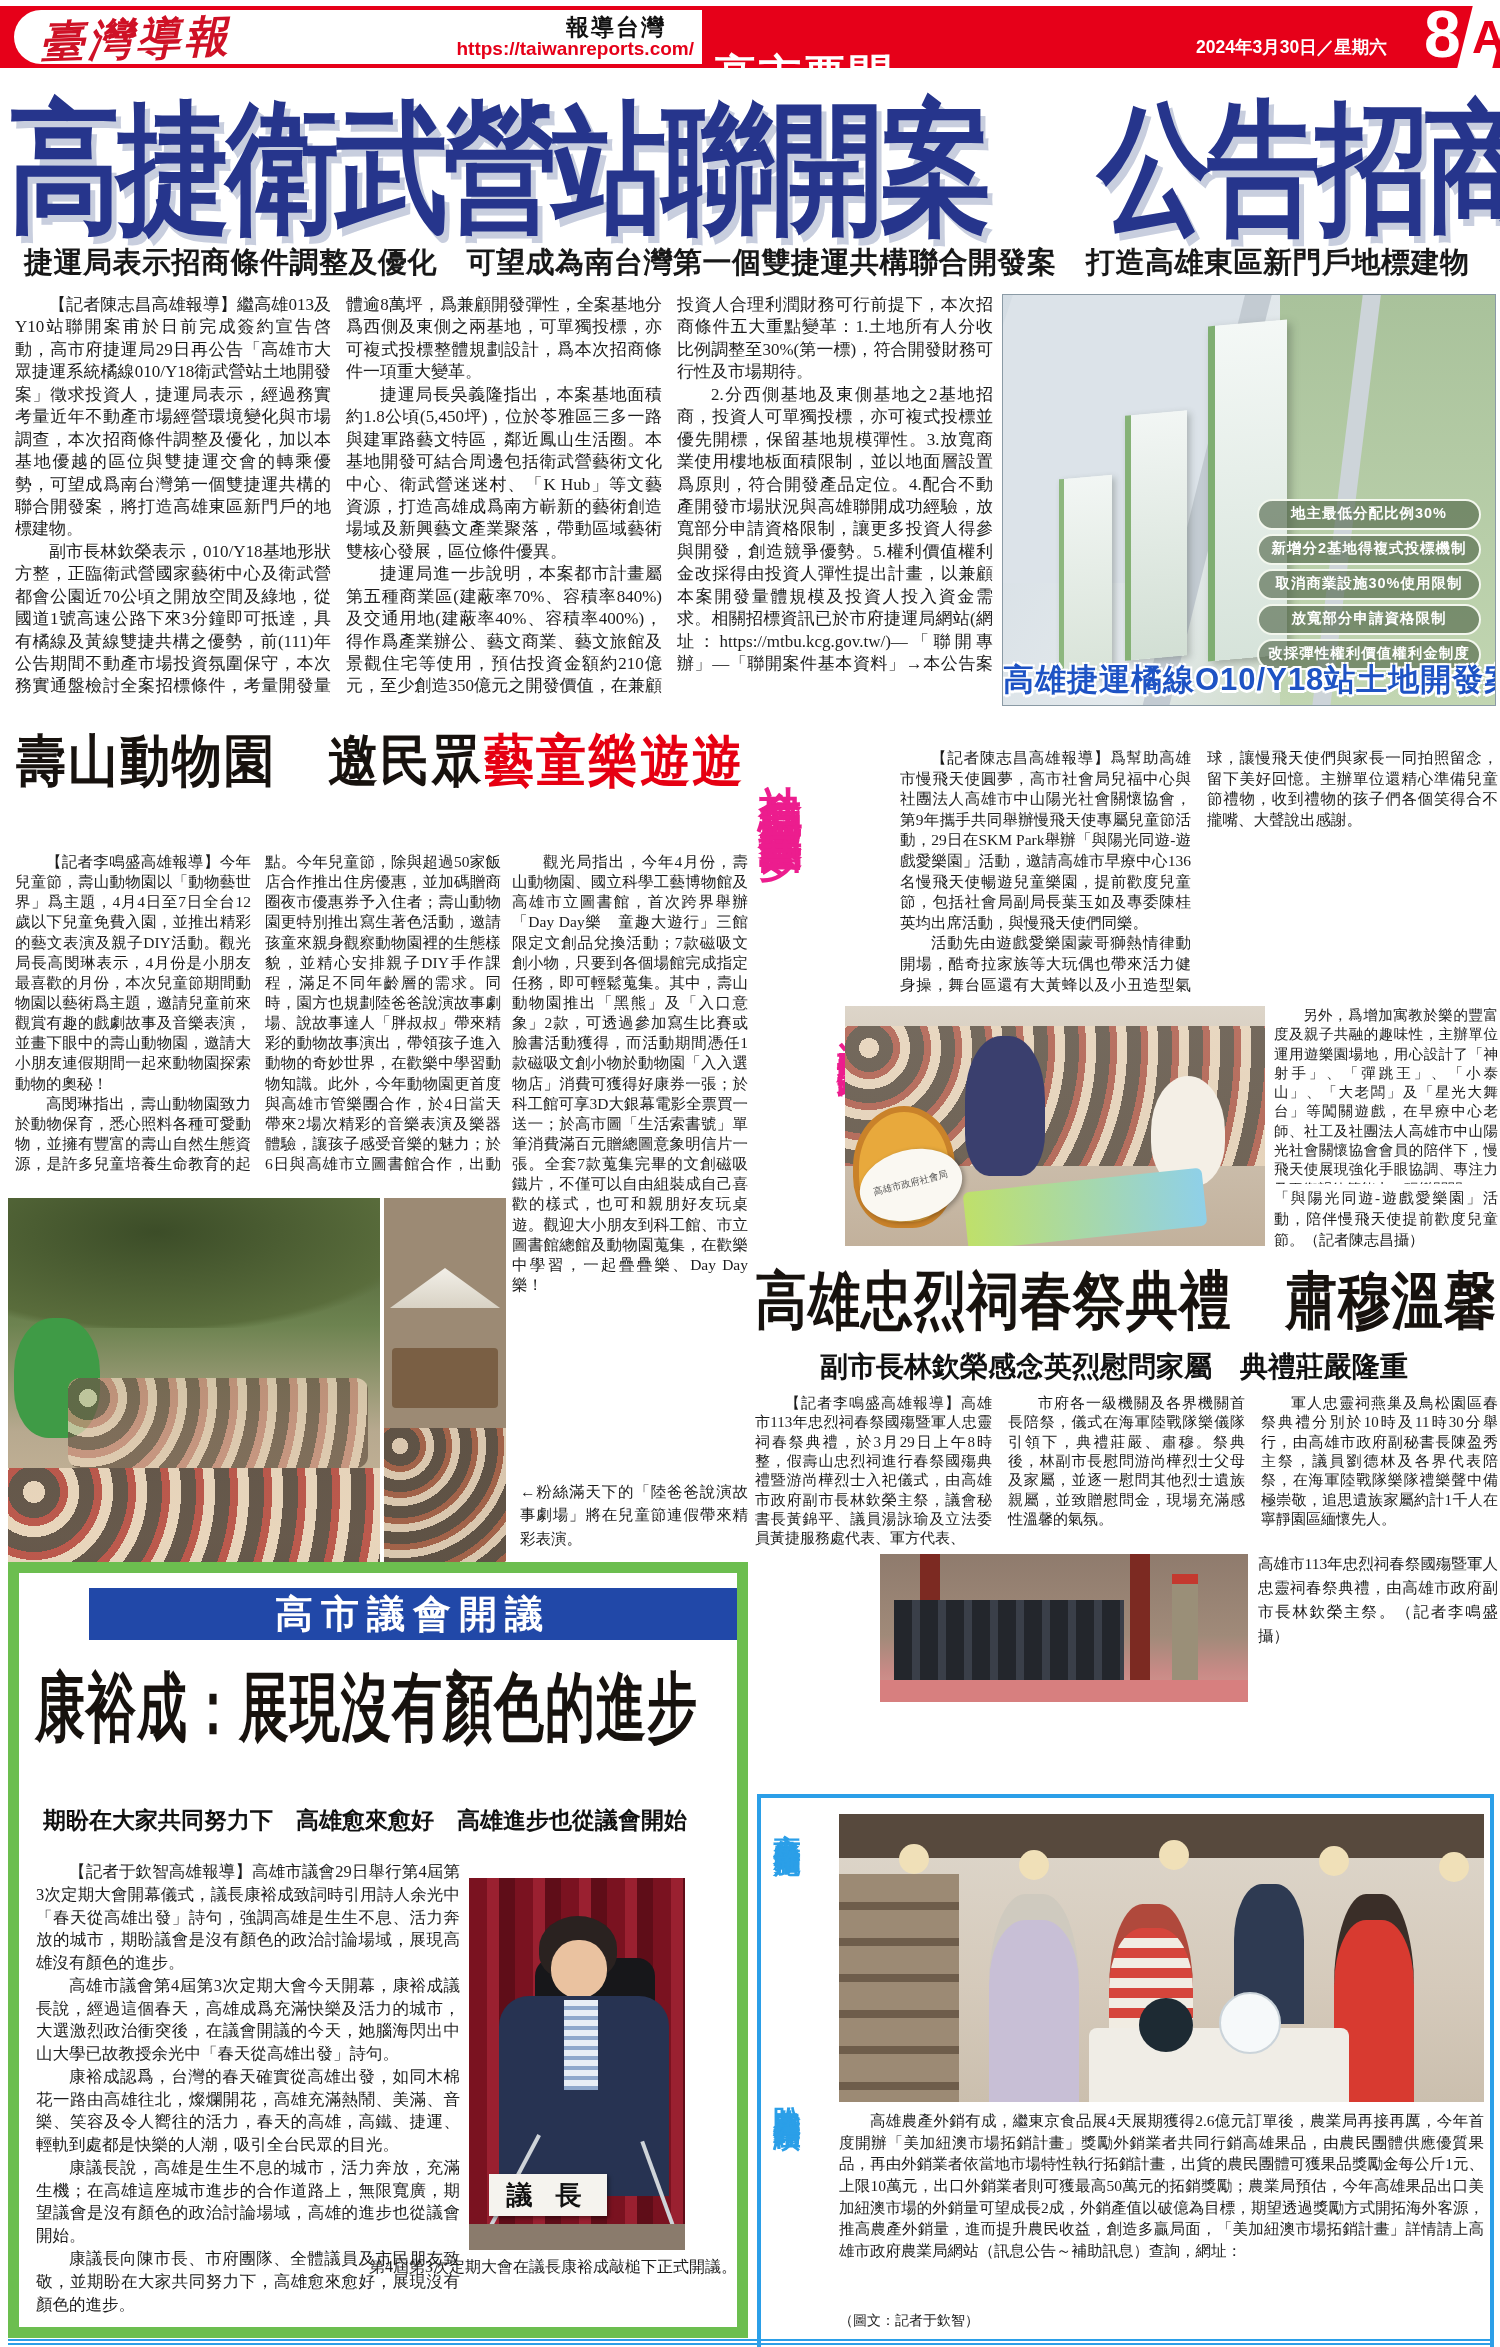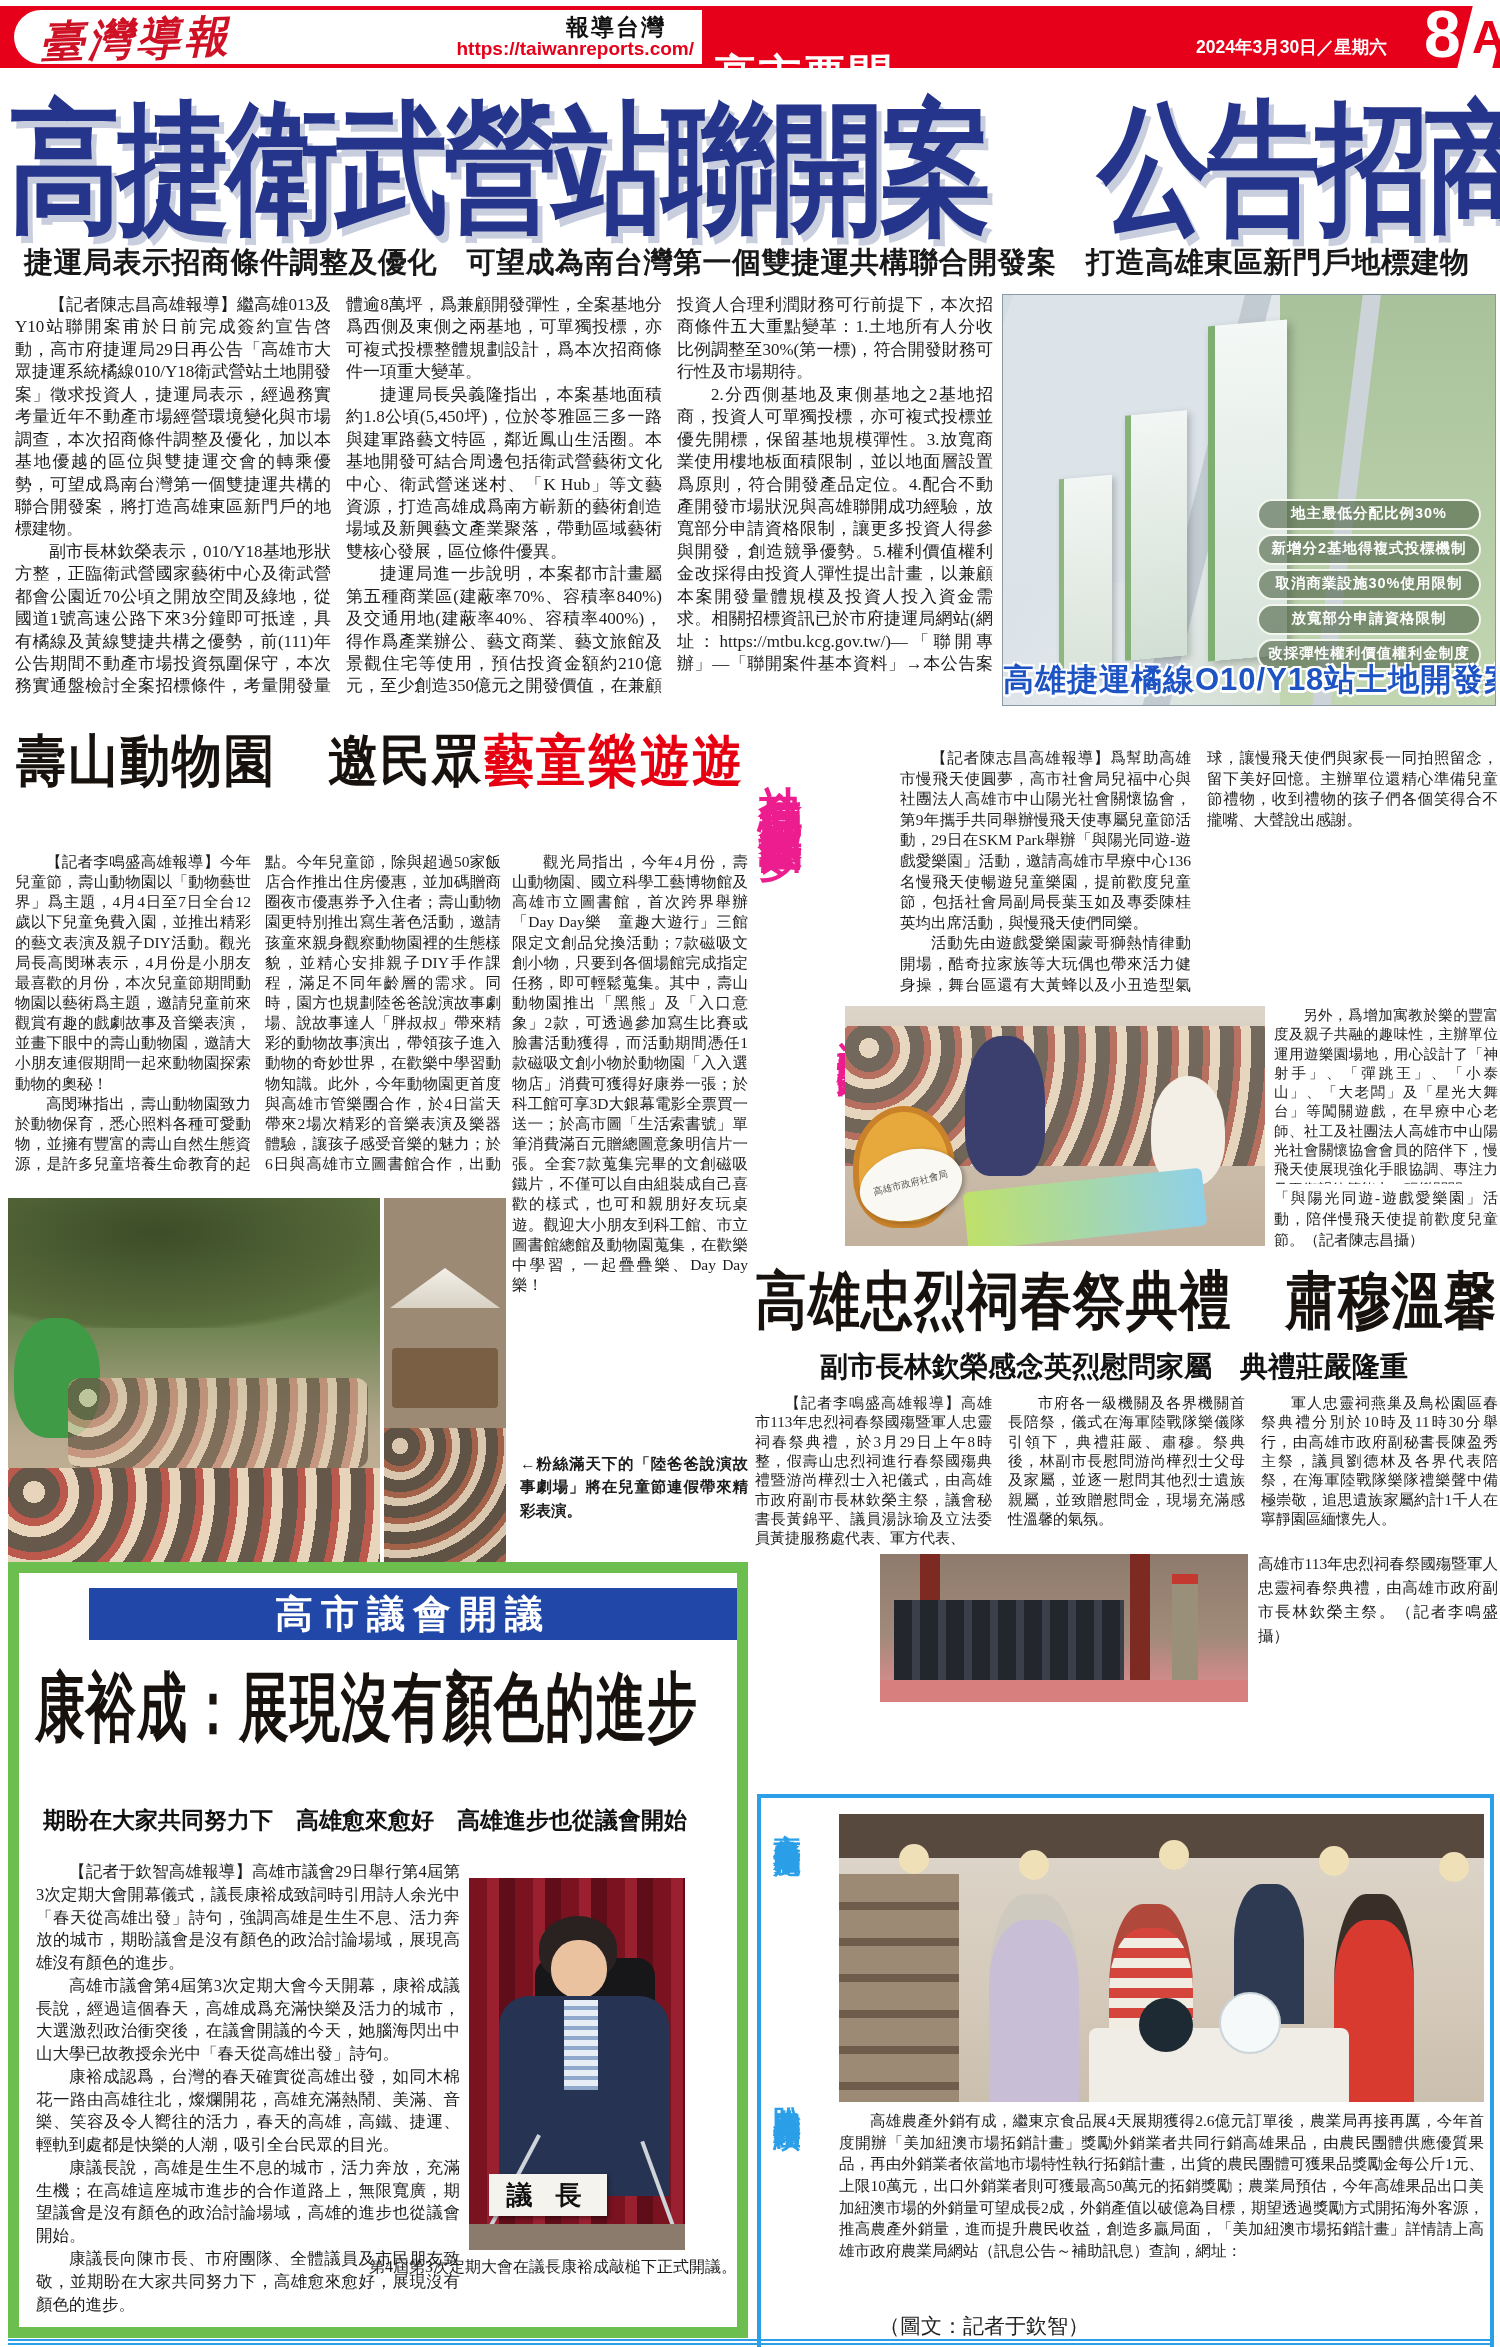--- a/index.html
+++ b/index.html
@@ -8,21 +8,21 @@
   .abs{position:absolute;}
   .sans{font-family:"Liberation Sans", sans-serif;}
   .nowrap{white-space:nowrap;}
   p{margin:0;text-indent:2em;text-align:justify;}
   .colflow{column-fill:auto;overflow:hidden;text-align:justify;}
   .vert{writing-mode:vertical-rl;text-orientation:upright;font-weight:900;}
   .photo{overflow:hidden;}
   .pill{position:absolute;right:14px;width:220px;height:27px;border:2px solid #f3f7ee;border-radius:20px;
         background:rgba(78,99,70,.62);color:#fff;font-family:"Liberation Sans",sans-serif;
         font-weight:bold;font-size:14.5px;line-height:25px;text-align:center;letter-spacing:1px;}
-  .capbold{font-weight:bold;text-indent:0;}
+  .capbold{font-weight:normal;text-indent:0;margin-top:28px;}
 </style>
 </head>
 <body>
 
 <div id="page">
 
   <div class="abs" style="left:0;top:6px;width:1500px;height:62px;background:#e60019;"></div>
   <div class="abs" style="left:14px;top:10px;width:688px;height:54px;background:#fff;border-radius:28px 0 0 28px;"></div>
   <div class="abs" style="left:40px;top:10px;font-size:44px;font-weight:bold;font-style:italic;color:#cf1126;
               font-family:'Liberation Serif',serif;transform:rotate(-2deg);letter-spacing:4px;">臺灣導報</div>
@@ -186,18 +186,18 @@
       <div class="abs" style="left:270px;top:90px;width:84px;height:190px;background:repeating-linear-gradient(180deg,#d6453b 0 10px,#f1ece2 10px 20px);border-radius:40% 40% 0 0;border-top:24px solid #b0493c;"></div>
       <div class="abs" style="right:70px;top:80px;width:80px;height:205px;background:#d83a30;border-radius:40% 40% 0 0;border-top:26px solid #3a2e28;"></div>
       <div class="abs" style="right:180px;top:70px;width:70px;height:140px;background:#2e3a52;border-radius:40% 40% 0 0;"></div>
       <div class="abs" style="left:250px;bottom:0;width:260px;height:74px;background:#f0ede6;border-radius:8px 8px 0 0;"></div>
       <div class="abs" style="left:300px;bottom:50px;width:54px;height:54px;background:#1d2a33;border-radius:50%;"></div>
       <div class="abs" style="left:380px;bottom:48px;width:58px;height:58px;background:#f6f9fa;border:2px solid #cbd4da;border-radius:50%;"></div>
     </div>
     <div class="abs colflow" style="left:78px;top:312px;width:645px;height:172px;font-size:15.5px;line-height:1.40;">
       <p>高雄農產外銷有成，繼東京食品展4天展期獲得2.6億元訂單後，農業局再接再厲，今年首度開辦「美加紐澳市場拓銷計畫」獎勵外銷業者共同行銷高雄果品，由農民團體供應優質果品，再由外銷業者依當地市場特性執行拓銷計畫，出貨的農民團體可獲果品獎勵金每公斤1元、上限10萬元，出口外銷業者則可獲最高50萬元的拓銷獎勵；農業局預估，今年高雄果品出口美加紐澳市場的外銷量可望成長2成，外銷產值以破億為目標，期望透過獎勵方式開拓海外客源，推高農產外銷量，進而提升農民收益，創造多贏局面，「美加紐澳市場拓銷計畫」詳情請上高雄市政府農業局網站（訊息公告～補助訊息）查詢，網址：</p>
     </div>
-    <div class="abs" style="left:78px;top:514px;font-size:21px;color:#222;margin-left:40px;">（圖文：記者于欽智）</div>
+    <div class="abs" style="left:78px;top:514px;font-size:14px;color:#222;">（圖文：記者于欽智）</div>
   </div>
 
   <div class="abs" style="left:8px;top:2339px;width:1484px;height:6px;border-top:2px solid #2b9fe8;border-bottom:2px solid #2b9fe8;box-sizing:border-box;"></div>
 
 </div>
 
 </body></html>

